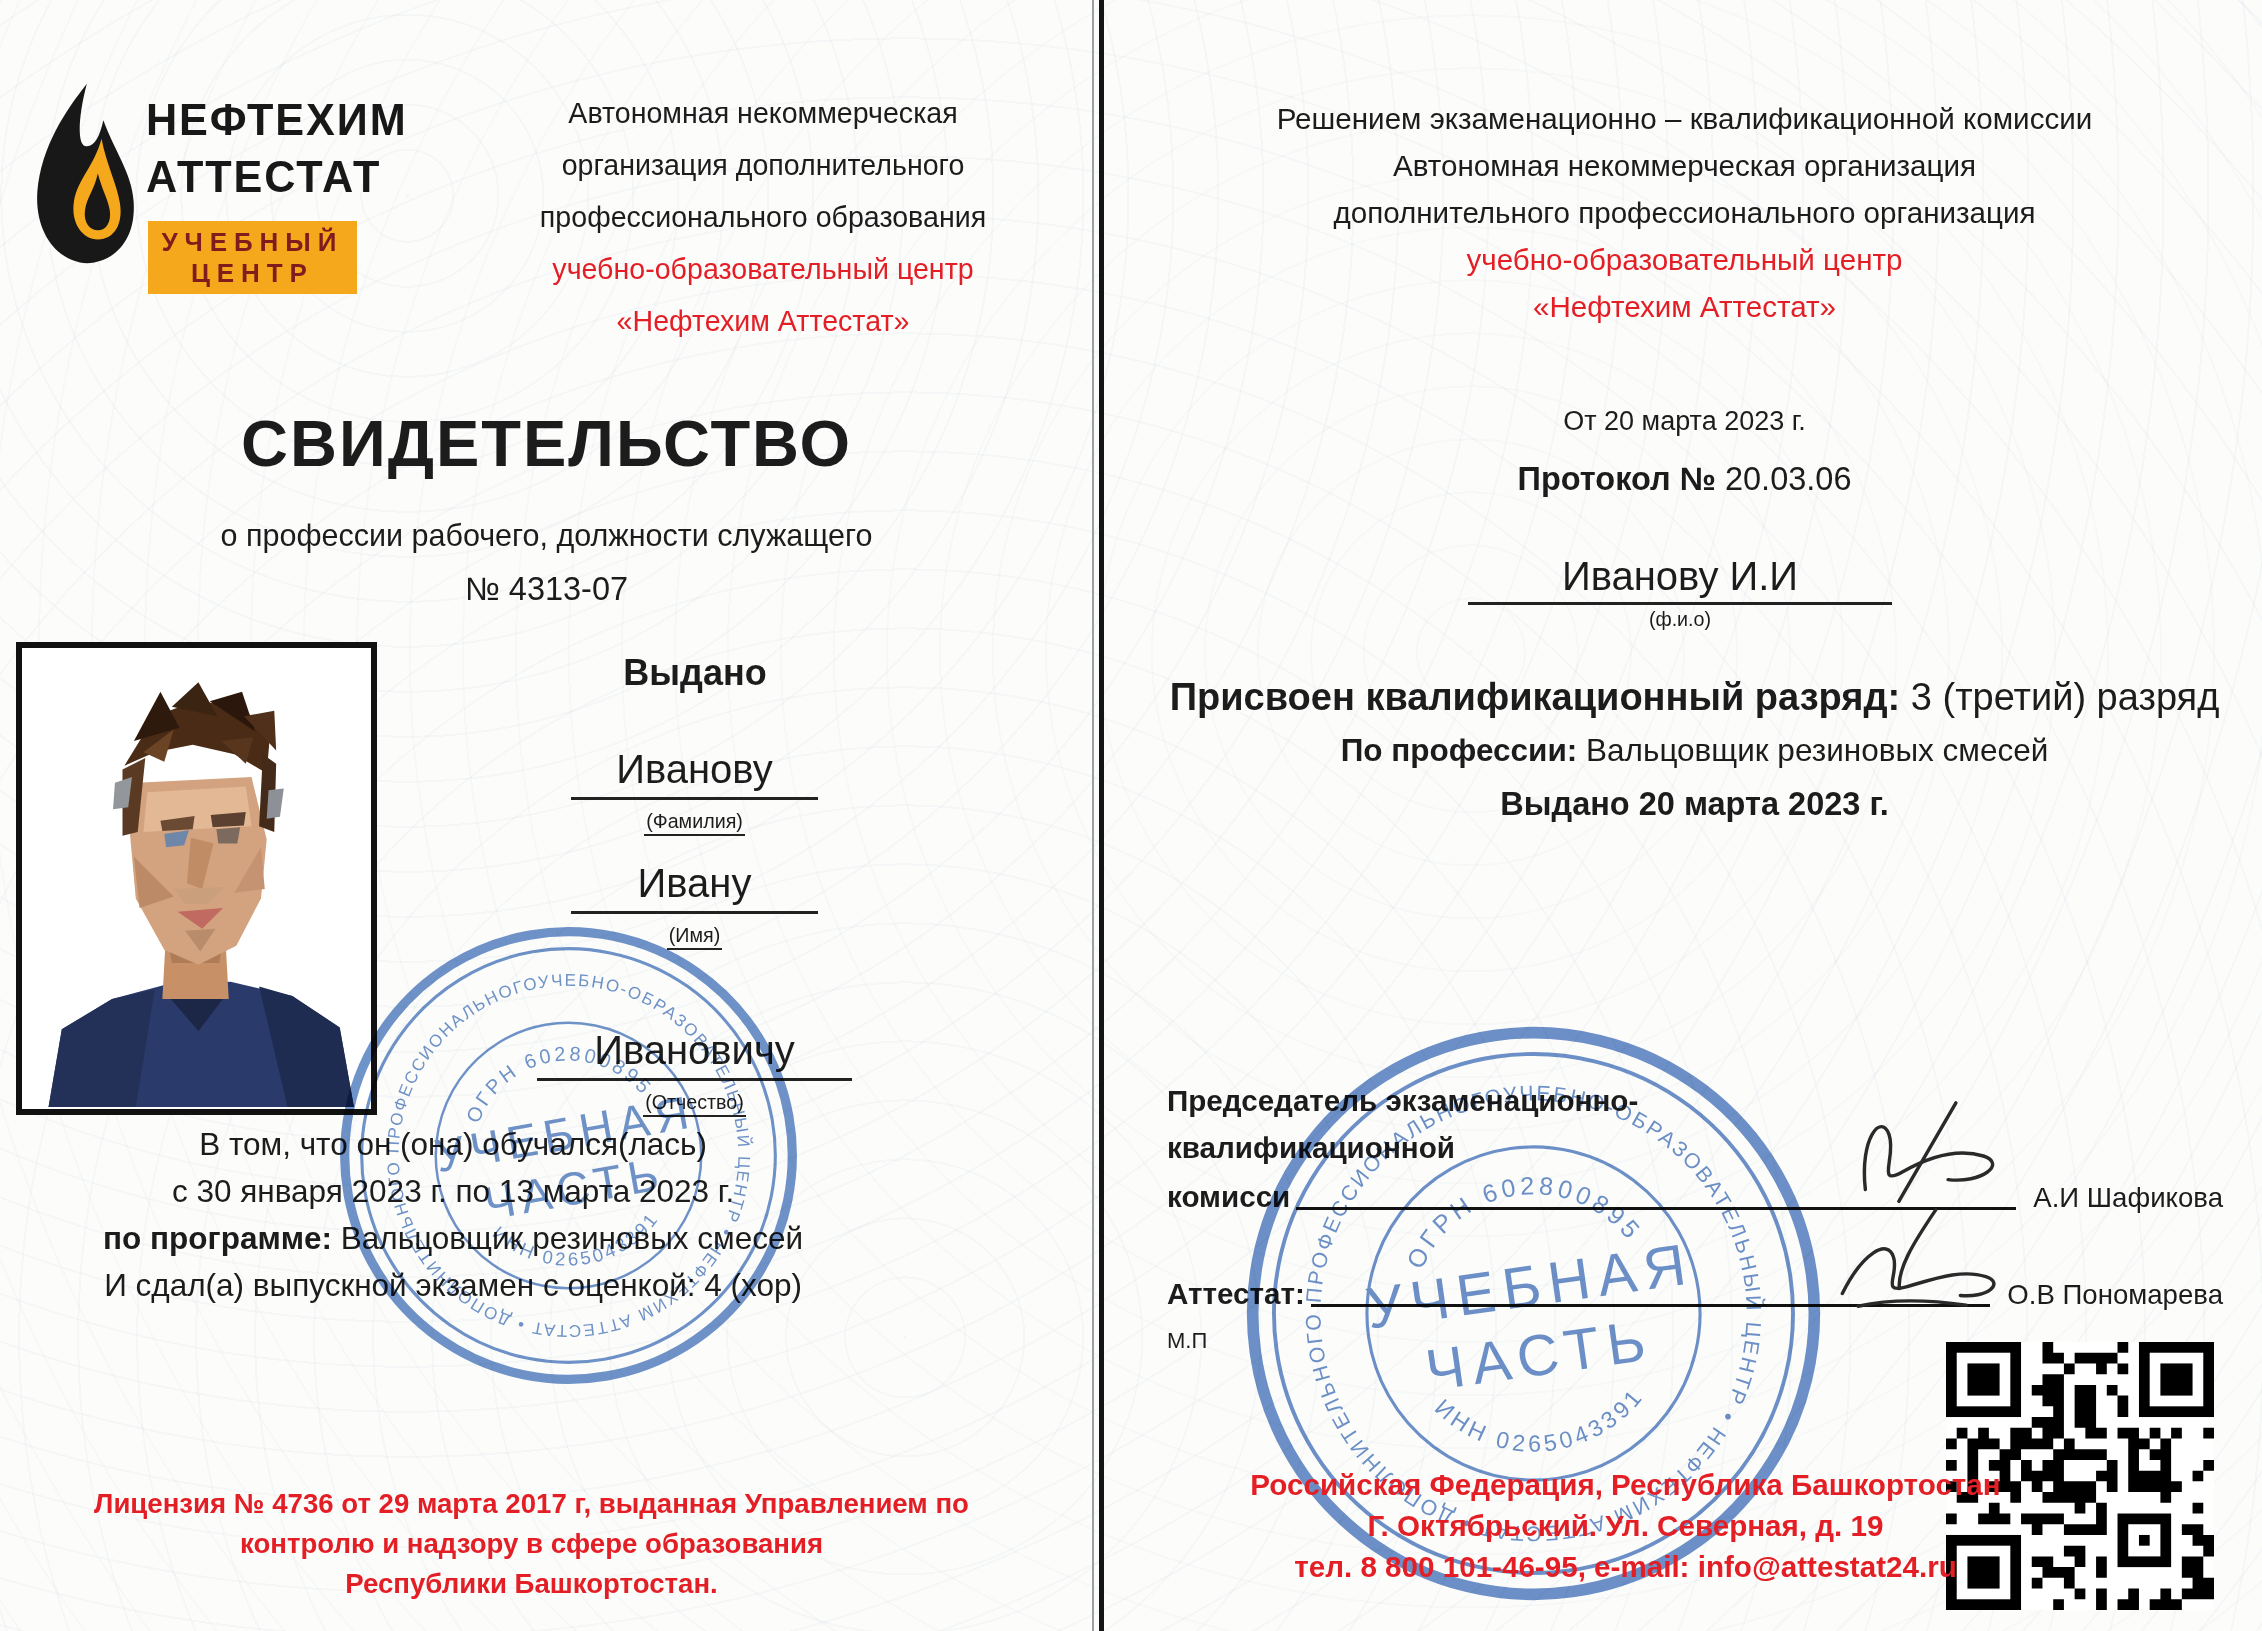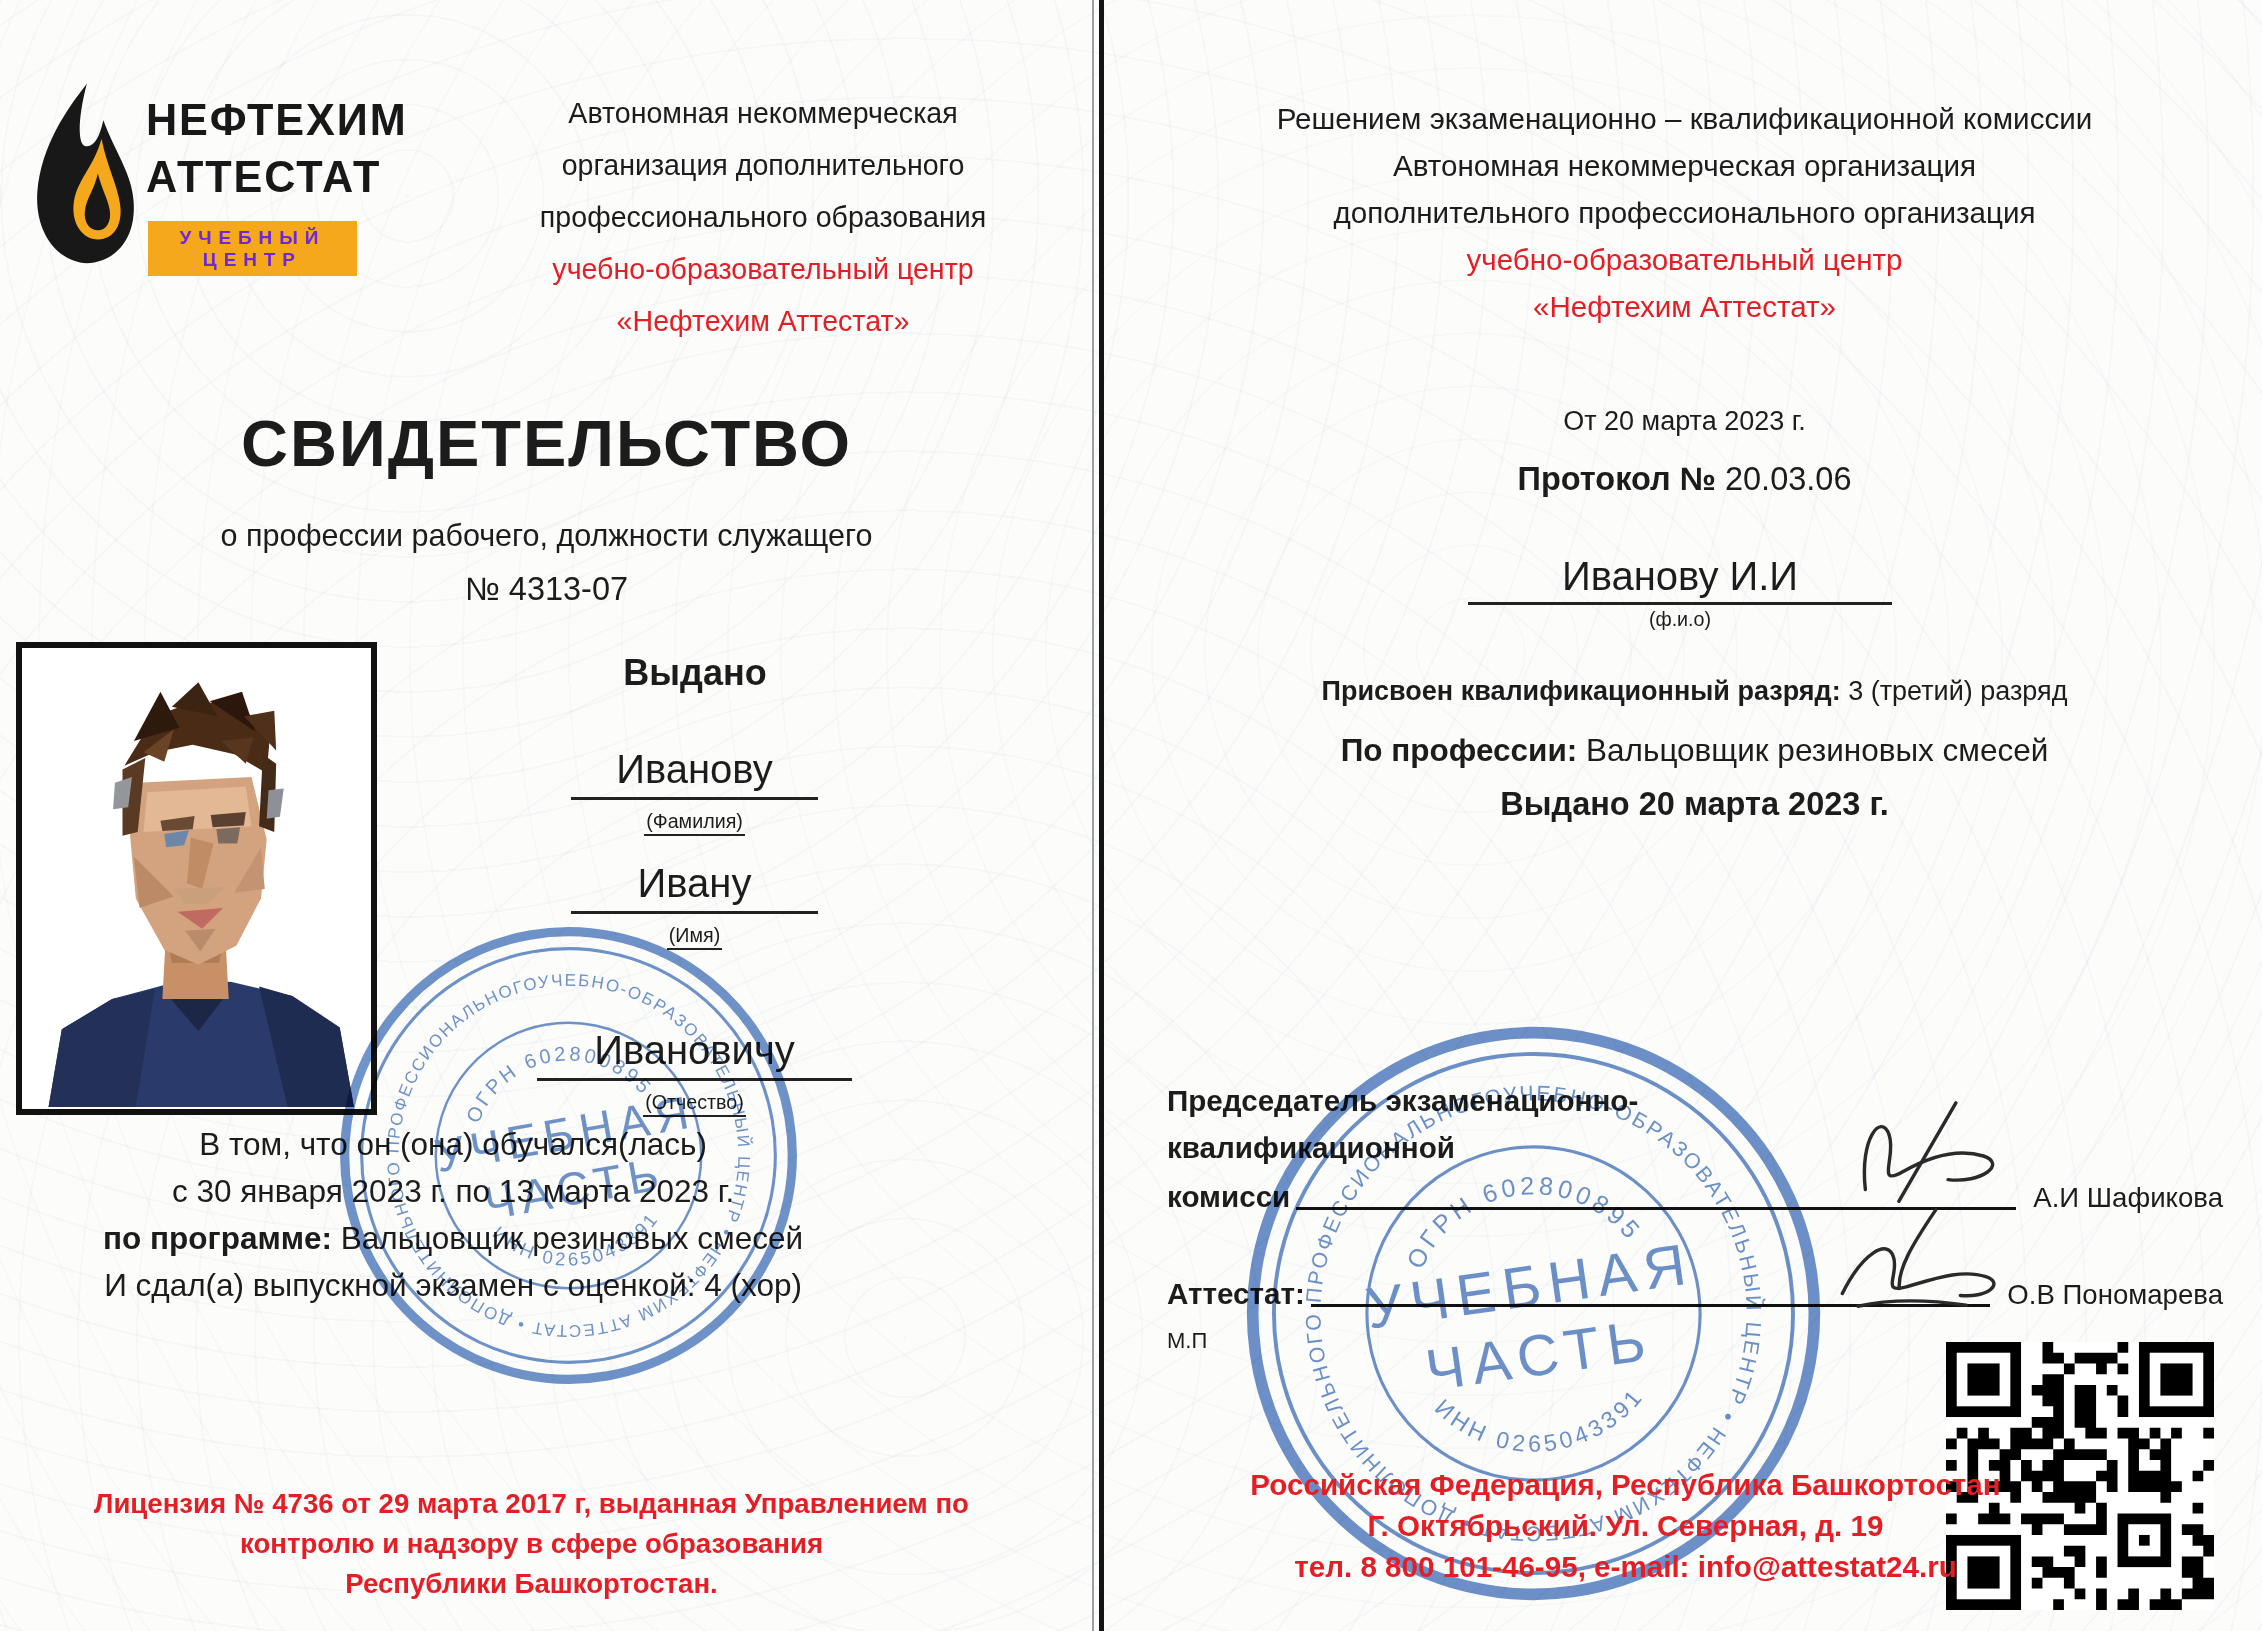--- a/index.html
+++ b/index.html
@@ -18,22 +18,22 @@
   .bold{font-weight:bold;}
 
   
   .divider-thin{left:1092px;top:0;width:2px;height:1631px;background:#9aa0a6;}
   .divider-thick{left:1099px;top:0;width:4.9px;height:1631px;background:#141414;}
 
   
   .logo-flame{left:29.6px;top:81px;width:110px;height:185px;}
   .logo-text{left:146px;top:91px;width:227px;font-weight:bold;font-size:45px;line-height:57px;
              letter-spacing:2px;color:#181818;transform:scaleX(.96);transform-origin:left top;white-space:nowrap;}
-  .logo-badge{left:148px;top:221px;width:193px;background:#f5a81c;color:#6d28d9;font-weight:bold;
-              font-size:19px;letter-spacing:6.9px;text-align:center;padding:5.9px 7.9px 4.9px 7.9px;}
+  .logo-badge{left:148px;top:221px;width:193px;background:#f5a81c;color:#7f1d1d;font-weight:bold;
+              font-size:26px;letter-spacing:6.9px;text-align:center;padding:5.9px 7.9px 4.9px 7.9px;}
 
   .org-block{left:497px;top:87px;width:532px;font-size:28.6px;line-height:52px;}
   .title{left:0;top:406px;width:1093px;font-size:65px;font-weight:bold;letter-spacing:2px;}
   .subtitle{left:0;top:518px;width:1093px;font-size:30.5px;}
   .cert-number{left:0;top:571px;width:1093px;font-size:32.5px;}
 
   .photo-box{left:15.8px;top:642px;width:349px;height:461px;border:6.9px solid #111;background:#fff;}
   .photo-box svg{display:block;width:100%;height:100%;}
 
   .issued-label{left:552px;top:652px;width:286px;font-size:36px;font-weight:bold;}
@@ -49,21 +49,21 @@
   .license{left:39px;top:1484px;width:985px;font-size:27.6px;font-weight:600;line-height:40px;}
 
   .decision-block{left:1133px;top:95px;width:1103px;font-size:29.6px;line-height:47px;}
   .date-line{left:1133px;top:406px;width:1103px;font-size:27px;}
   .protocol-line{left:1133px;top:461px;width:1103px;font-size:32.5px;}
 
   .fio-group{left:1468px;top:554px;width:424px;text-align:center;}
   .fio-value{display:block;font-size:40px;border-bottom:3px solid #222;padding-bottom:3px;}
   .fio-label{display:block;font-size:19.7px;margin-top:3px;}
 
-  .grade-line{left:1133px;top:676px;width:1123px;font-size:27px;}
+  .grade-line{left:1133px;top:676px;width:1123px;font-size:38px;}
   .profession-line{left:1133px;top:732px;width:1123px;font-size:31.5px;}
   .issued-bold{left:1133px;top:786px;width:1123px;font-size:32.5px;font-weight:bold;}
 
   .chair1{left:1167px;top:1084px;font-size:29.6px;font-weight:bold;}
   .chair2{left:1167px;top:1131px;font-size:29.6px;font-weight:bold;}
   .sig-row{display:flex;align-items:flex-end;}
   .sig-row .lbl{font-size:29.6px;font-weight:bold;white-space:nowrap;padding-bottom:2px;}
   .sig-row .line{flex:1;border-bottom:3px solid #111;height:9.9px;margin:0 3.9px 5.9px 5.9px;}
   .sig-row .nm{font-size:27.6px;white-space:nowrap;padding-bottom:2px;margin-left:13.8px;}
   .row-chair{left:1167px;top:1180px;width:1056px;}

